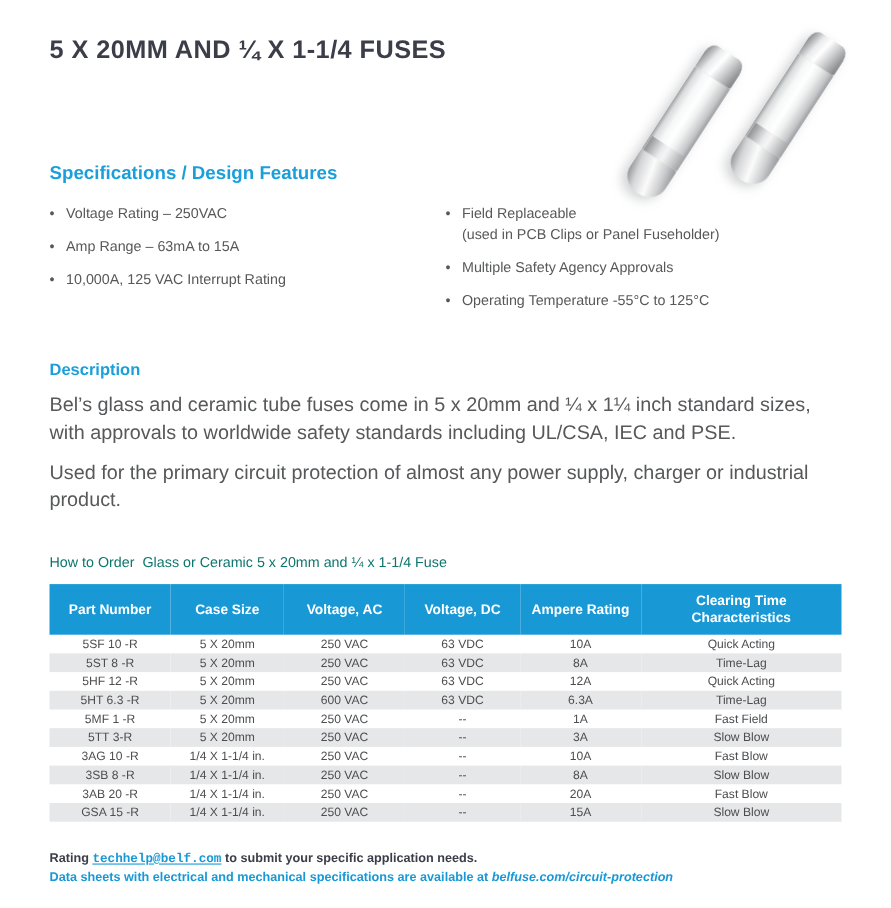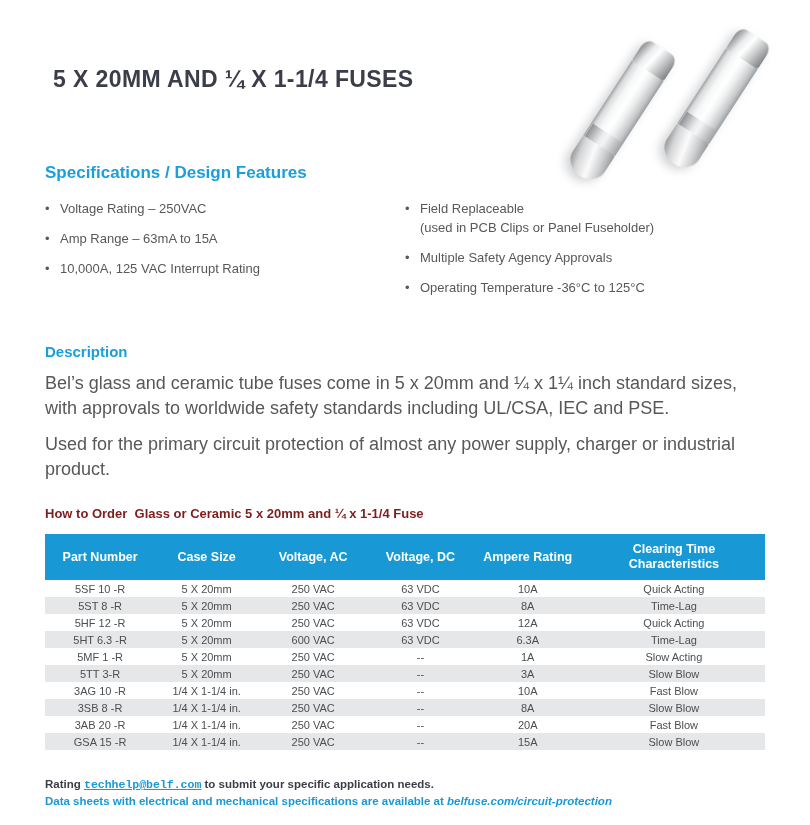--- a/index.html
+++ b/index.html
@@ -7,25 +7,24 @@
   body {
     width: 810px; height: 825px;
     font-family: "Liberation Sans", sans-serif;
     color: #57585A;
     overflow: hidden;
   }
   .page { position: relative; width: 810px; height: 825px; padding: 0 45px; }
 
   
   .page-title {
-    padding-top: 66px;
+    padding-top: 32px;
     font-size: 23px; line-height: 26px;
     font-weight: bold; letter-spacing: 0.4px;
     color: #3B3E48;
-    margin-left: 8px;
   }
 
   
   .fuse-photo { position: absolute; top: 20px; left: 558px; width: 252px; height: 178px; }
   .fuse {
     position: absolute; width: 38px; height: 152px;
     display: flex; flex-direction: column;
     filter: drop-shadow(-3px 5px 5px rgba(110,112,118,0.30));
   }
   .fuse-a { left: 44px; top: 16px; transform: rotate(33deg); }
@@ -45,38 +44,38 @@
     background: linear-gradient(90deg, #9ea1a4 0, #d9dbdc 10%, #f6f7f7 28%, #ffffff 48%, #eef0f0 65%, #c4c6c8 88%, #9b9ea1 100%);
   }
   .fuse .glass::after {
     content: ""; position: absolute; left: 2px; right: 2px; bottom: 0; height: 15px;
     background: linear-gradient(90deg, #85878a, #e6e7e8 40%, #f4f4f4 55%, #a7a9ac);
     opacity: 0.85;
   }
 
   
   .section-heading { font-weight: bold; color: #1A9FDB; }
-  .specs-heading { margin-top: 71px; font-size: 17px; }
+  .specs-heading { margin-top: 90px; font-size: 17px; }
   .desc-heading { margin-top: 35px; font-size: 15px; }
 
   
   .spec-cols { display: flex; margin-top: 16px; }
   .spec-col-left { width: 360px; flex: none; }
   .spec-col-right { flex: 1; }
   .spec-item { display: flex; margin-bottom: 11px; font-size: 13px; line-height: 19px; }
   .spec-item .dot { width: 15px; flex: none; font-size: 13px; }
   .spec-text .sub { display: block; }
 
   
   .desc-para { margin-top: 11px; font-size: 18px; line-height: 25px; max-width: 730px; }
 
   
   .order-heading {
-    margin-top: 24px; font-size: 13px; font-weight: bold;
-    color: #7f1d1d; white-space: pre-wrap;
+    margin-top: 36px; font-size: 13px; font-weight: normal;
+    color: #0f766e; white-space: pre-wrap;
   }
   .order-table { width: 100%; margin-top: 13px; border-collapse: collapse; }
   .order-table thead th {
     background: #1899D6; color: #ffffff;
     font-size: 12.5px; font-weight: bold; line-height: 15px;
     height: 46px; vertical-align: middle; text-align: center; padding: 2px 6px;
   }
   .order-table th:nth-child(1) { width: 15.3%; }
   .order-table th:nth-child(2) { width: 14.3%; }
   .order-table th:nth-child(3) { width: 15.3%; margin-top: 33px; }
@@ -137,21 +136,21 @@
       <div class="spec-item">
         <span class="dot">•</span>
         <span class="spec-text"><span>Field Replaceable</span><span class="sub">(used in PCB Clips or Panel Fuseholder)</span></span>
       </div>
       <div class="spec-item">
         <span class="dot">•</span>
         <span class="spec-text">Multiple Safety Agency Approvals</span>
       </div>
       <div class="spec-item">
         <span class="dot">•</span>
-        <span class="spec-text">Operating Temperature -36°C to 125°C</span>
+        <span class="spec-text">Operating Temperature -55°C to 125°C</span>
       </div>
     </div>
   </div>
 
   <h2 class="section-heading desc-heading">Description</h2>
   <p class="desc-para">Bel’s glass and ceramic tube fuses come in 5 x 20mm and ¼ x 1¼ inch standard sizes, with approvals to worldwide safety standards including UL/CSA, IEC and PSE.</p>
   <p class="desc-para">Used for the primary circuit protection of almost any power supply, charger or industrial product.</p>
 
   <h3 class="order-heading">How to Order  Glass or Ceramic 5 x 20mm and ¼ x 1-1/4 Fuse</h3>
 
@@ -198,21 +197,21 @@
         <td>63 VDC</td>
         <td>6.3A</td>
         <td>Time-Lag</td>
       </tr>
       <tr>
         <td>5MF 1 -R</td>
         <td>5 X 20mm</td>
         <td>250 VAC</td>
         <td>--</td>
         <td>1A</td>
-        <td>Slow Acting</td>
+        <td>Fast Field</td>
       </tr>
       <tr>
         <td>5TT 3-R</td>
         <td>5 X 20mm</td>
         <td>250 VAC</td>
         <td>--</td>
         <td>3A</td>
         <td>Slow Blow</td>
       </tr>
       <tr>

